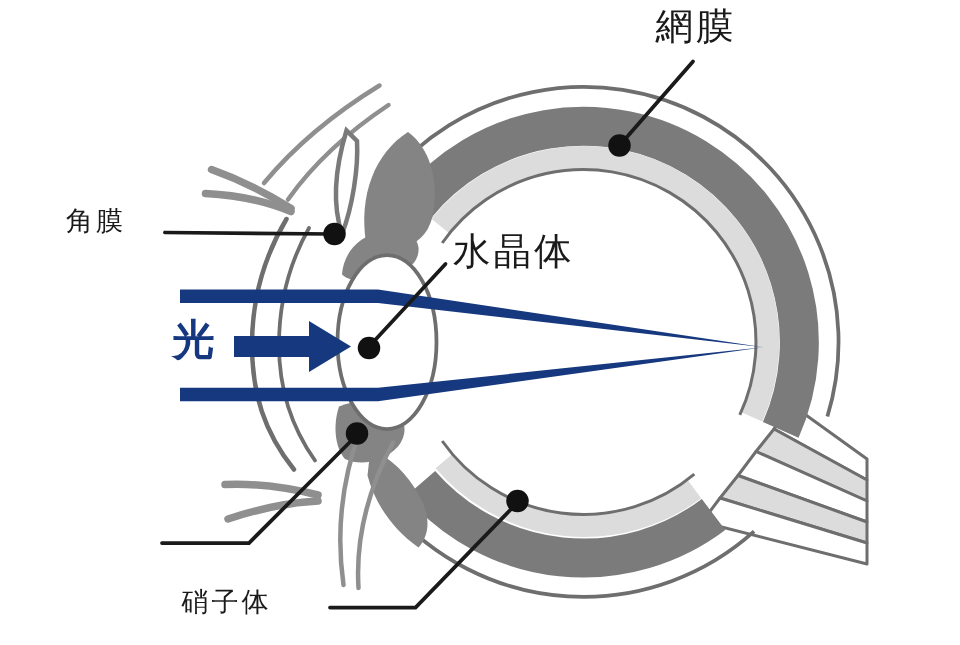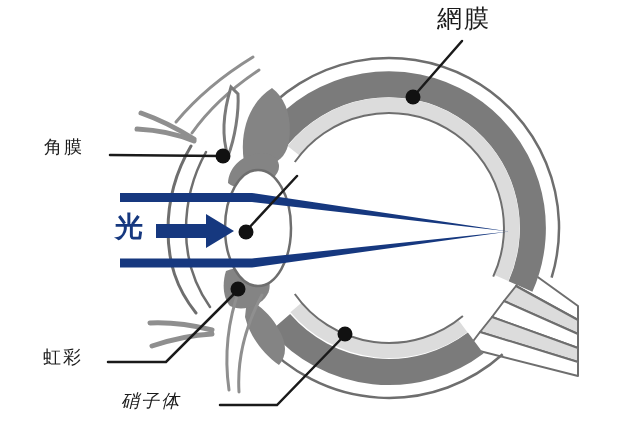--- a/index.html
+++ b/index.html
@@ -92,17 +92,17 @@
       <circle cx="413" cy="97" r="7.5"></circle>
       <circle cx="223" cy="156" r="7.5"></circle>
       <circle cx="246" cy="232" r="7.5"></circle>
       <circle cx="238" cy="289" r="7.5"></circle>
       <circle cx="345" cy="334" r="7.5"></circle>
     </g>
   </svg>
 
   <div class="lbl small" style="left:437px;top:6px;">網膜</div>
   <div class="lbl" style="left:44px;top:138px;">角膜</div>
+  <div class="lbl small" style="left:302px;top:156px;">水晶体</div>
   <div class="lbl light" style="left:115px;top:213px;">光</div>
-  <div class="lbl" style="left:43px;top:348px;">虹彩</div>
-  <div class="lbl" style="left:121px;top:392px;font-style:italic;">硝子体</div>
+  <div class="lbl" style="left:121px;top:392px;">硝子体</div>
 
 </div>
 
 </body></html>

